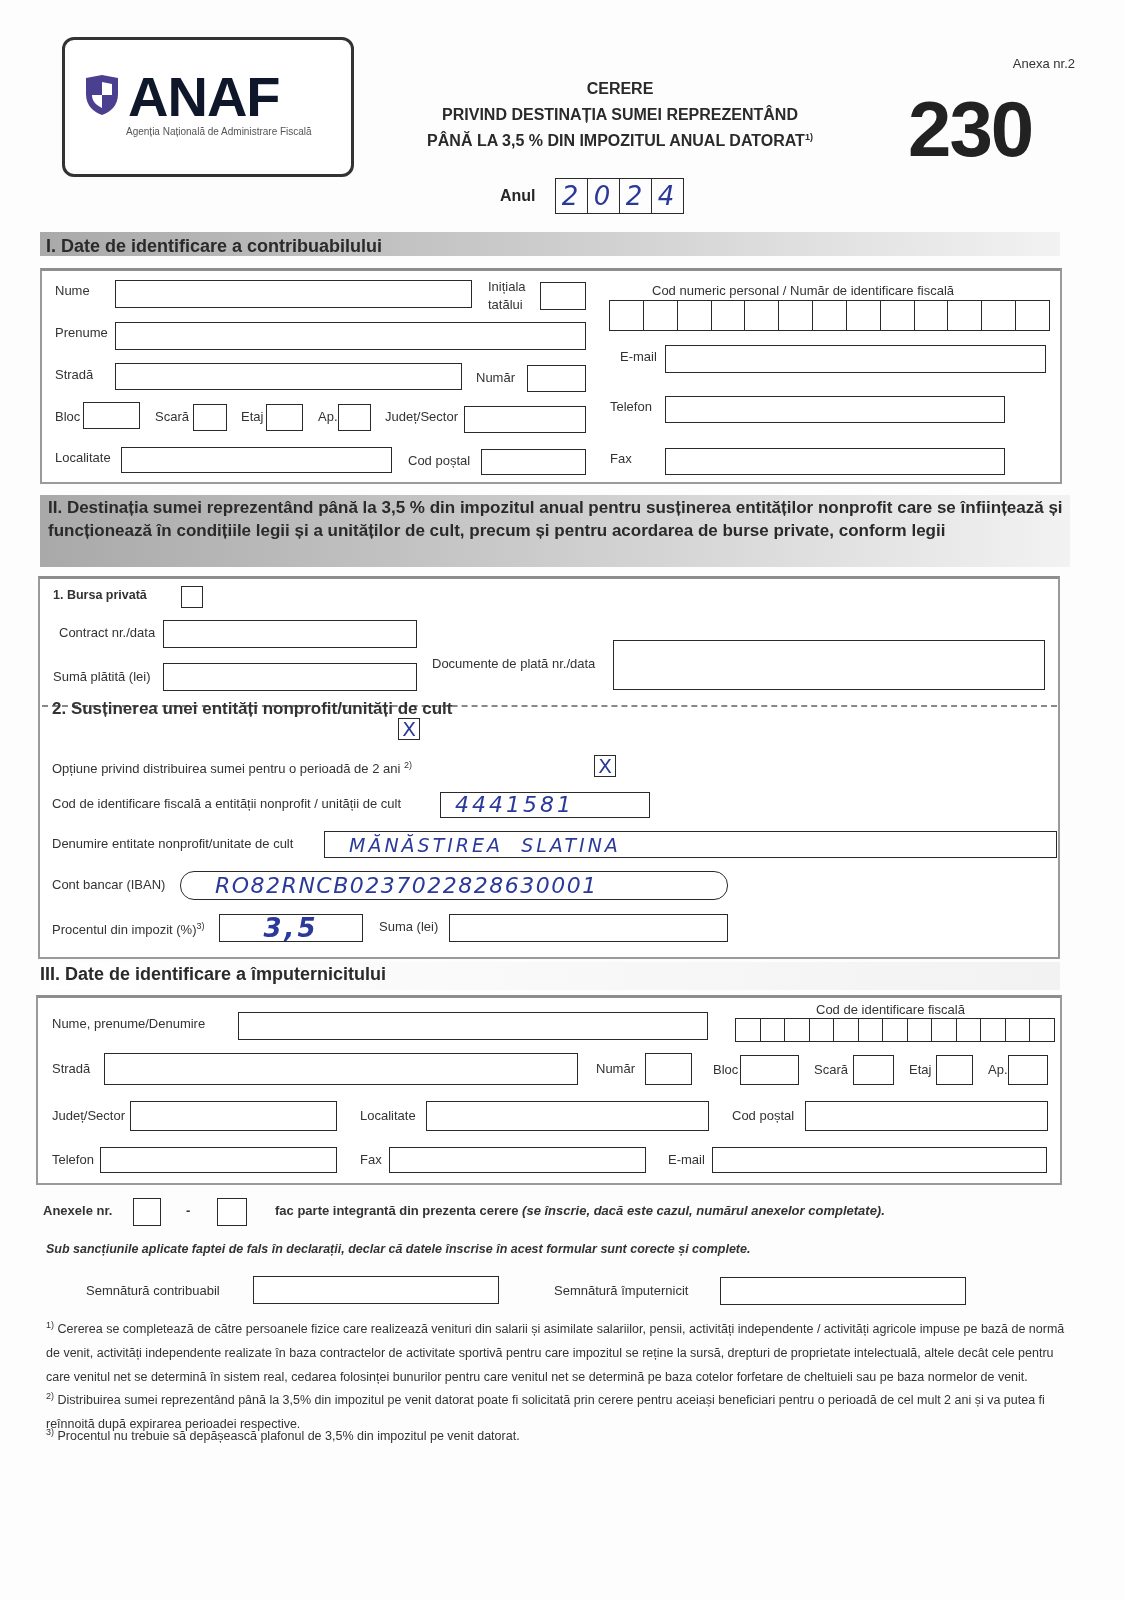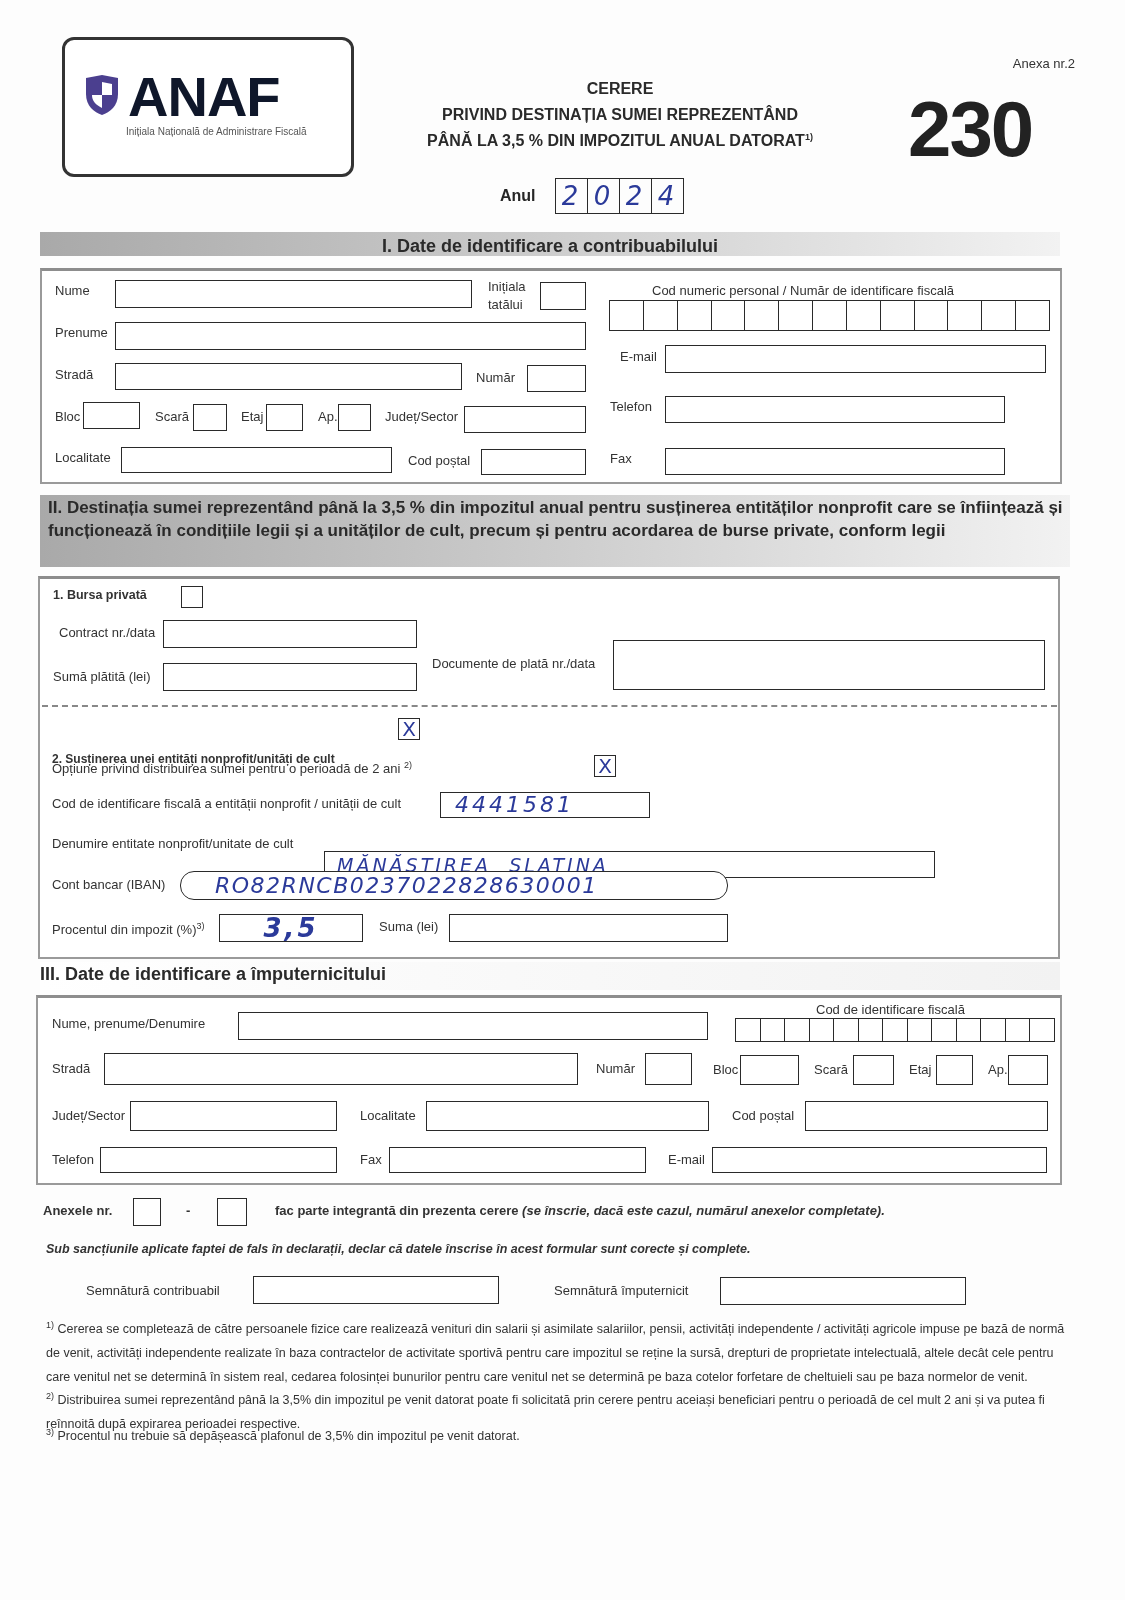--- a/index.html
+++ b/index.html
@@ -31,36 +31,36 @@
 </head>
 <body>
 
 <div class="abs logo-frame"></div>
 <svg class="abs shield" viewBox="0 0 36 42">
   <path d="M2 4 L18 1 L34 4 L34 20 C34 32 26 38 18 41 C10 38 2 32 2 20 Z" fill="#4b3f8f"></path>
   <path d="M18 8 L28 10 L28 21 L18 21 Z" fill="#fff"></path>
   <path d="M8 21 L18 21 L18 34 C12 31 8 27 8 21 Z" fill="#fff"></path>
 </svg>
 <div class="abs logo-text">ANAF</div>
-<div class="abs logo-sub">Inițiala Națională de Administrare Fiscală</div>
+<div class="abs logo-sub">Agenția Națională de Administrare Fiscală</div>
 
 <div class="abs title" style="top:80px;">CERERE</div>
 <div class="abs title" style="top:106px;">PRIVIND DESTINAȚIA SUMEI REPREZENTÂND</div>
 <div class="abs title" style="top:132px;"><span>PÂNĂ LA 3,5 % DIN IMPOZITUL ANUAL DATORAT</span><sup>1)</sup></div>
 
 <div class="abs anexa">Anexa nr.2</div>
 <div class="abs big230">230</div>
 
 <div class="abs" style="left:500px; top:187px; font-weight:bold; font-size:16px;">Anul</div>
 <div class="year-box hw" style="left:555px;">2</div>
 <div class="year-box hw" style="left:587px;">0</div>
 <div class="year-box hw" style="left:619px;">2</div>
 <div class="year-box hw" style="left:651px;">4</div>
 
-<div class="sec-head" style="top:232px; width:1020px; height:24px; padding:4px 6px; font-size:18px;text-align:center;">I. Date de identificare a contribuabilului</div>
+<div class="sec-head" style="top:232px; width:1020px; height:24px; padding:4px 6px; font-size:18px;">I. Date de identificare a contribuabilului</div>
 <div class="frame" style="left:40px; top:268px; width:1022px; height:216px;"></div>
 
 <div class="lbl" style="left:55px; top:283px;">Nume</div>
 <div class="box" style="left:115px; top:280px; width:357px; height:28px;"></div>
 <div class="lbl" style="left:488px; top:279px;">Inițiala</div>
 <div class="lbl" style="left:488px; top:297px;">tatălui</div>
 <div class="box" style="left:540px; top:282px; width:46px; height:28px;"></div>
 
 <div class="lbl" style="left:55px; top:325px;">Prenume</div>
 <div class="box" style="left:115px; top:322px; width:471px; height:28px;"></div>
@@ -116,31 +116,31 @@
 <div class="chk" style="left:181px; top:586px;"></div>
 <div class="lbl" style="left:59px; top:625px;">Contract nr./data</div>
 <div class="box" style="left:163px; top:620px; width:254px; height:28px;"></div>
 <div class="lbl" style="left:53px; top:669px;">Sumă plătită (lei)</div>
 <div class="box" style="left:163px; top:663px; width:254px; height:28px;"></div>
 <div class="lbl" style="left:432px; top:656px;">Documente de plată nr./data</div>
 <div class="box" style="left:613px; top:640px; width:432px; height:50px;"></div>
 
 <div class="dash" style="left:42px; top:705px; width:1015px;"></div>
 
-<div class="lbl" style="left:52px; top:752px; font-weight:bold; font-size:12px;">2. Susținerea unei entități nonprofit/unități de cult</div>
+<div class="lbl" style="left:52px; top:699px; font-weight:bold; font-size:17px;">2. Susținerea unei entități nonprofit/unități de cult</div>
 <div class="chk" style="left:398px; top:718px;">X</div>
 
 <div class="lbl" style="left:52px; top:760px;"><span>Opțiune privind distribuirea sumei pentru o perioadă de 2 ani</span> <sup>2)</sup></div>
 <div class="chk" style="left:594px; top:755px;">X</div>
 
 <div class="lbl" style="left:52px; top:796px;">Cod de identificare fiscală a entității nonprofit / unității de cult</div>
 <div class="box hw" style="left:440px; top:792px; width:210px; height:26px; font-size:22px; line-height:24px; padding-left:14px;">4441581</div>
 
 <div class="lbl" style="left:52px; top:836px;">Denumire entitate nonprofit/unitate de cult</div>
-<div class="box hw" style="left:324px; top:831px; width:611px; height:27px; font-size:19px; line-height:26px; padding-left:12px; white-space:pre;margin-top:20px;">MĂNĂSTIREA  SLATINA</div>
+<div class="box hw" style="left:324px; top:831px; width:733px; height:27px; font-size:19px; line-height:26px; padding-left:24px; white-space:pre;">MĂNĂSTIREA  SLATINA</div>
 
 <div class="lbl" style="left:52px; top:877px;">Cont bancar (IBAN)</div>
 <div class="box hw" style="left:180px; top:871px; width:548px; height:29px; font-size:22px; line-height:28px; padding-left:34px; letter-spacing:1.5px;border-radius:14px;">RO82RNCB0237022828630001</div>
 
 <div class="lbl" style="left:52px; top:921px;"><span>Procentul din impozit (%)</span><sup>3)</sup></div>
 <div class="box hw" style="left:219px; top:914px; width:144px; height:28px; font-size:26px; line-height:26px; text-align:center; font-weight:bold;">3,5</div>
 <div class="lbl" style="left:379px; top:919px;">Suma (lei)</div>
 <div class="box" style="left:449px; top:914px; width:279px; height:28px;"></div>
 
 <div class="sec-head" style="top:962px; width:1020px; height:28px; padding:2px 0 0 0; font-size:18px; background:linear-gradient(90deg,#ffffff 0%,#f2f2f2 100%);">III. Date de identificare a împuternicitului</div>

